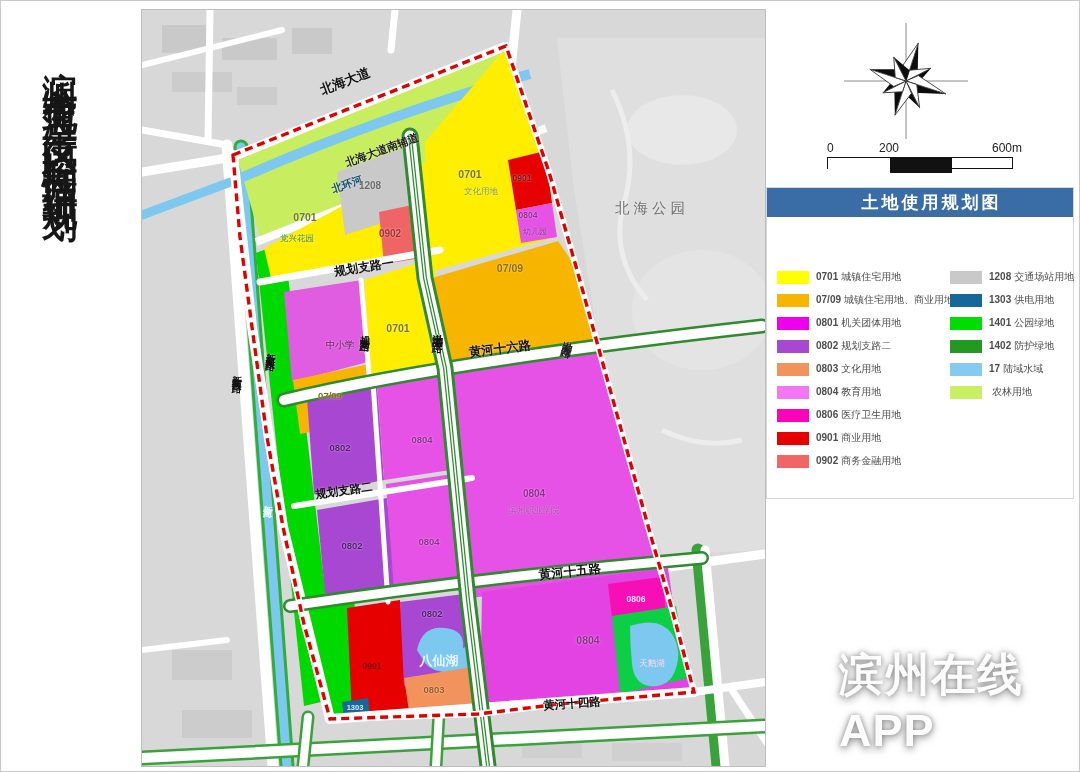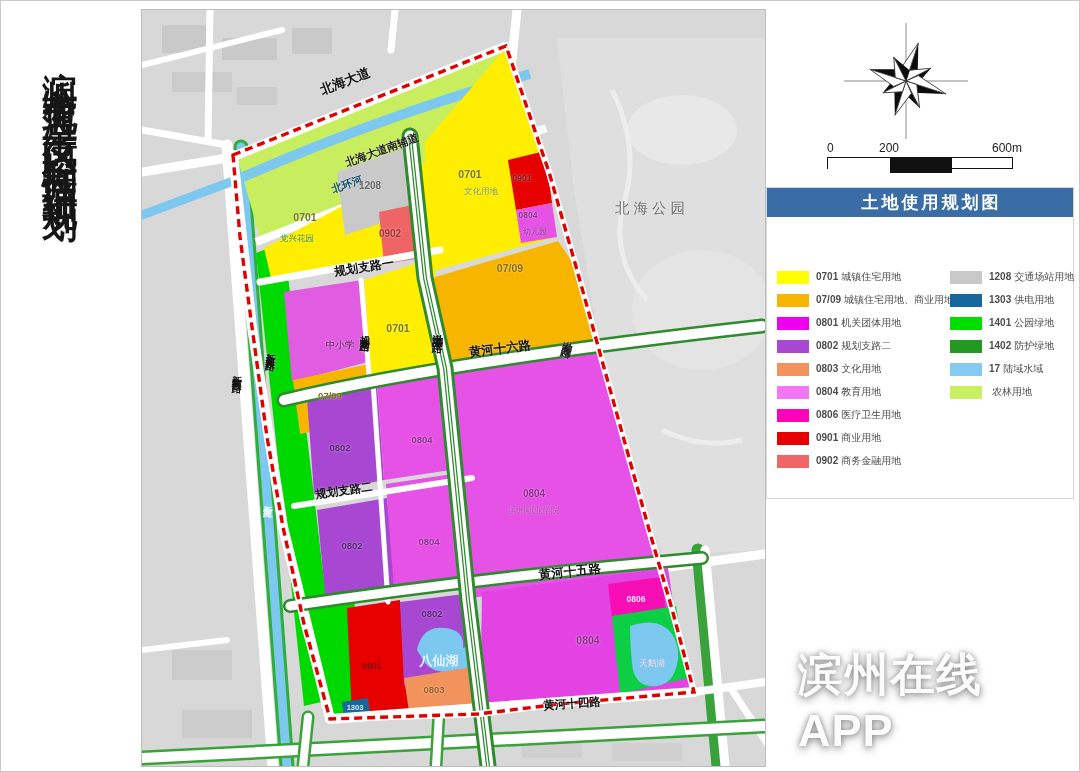--- a/index.html
+++ b/index.html
@@ -28,21 +28,21 @@
   #legend .cap{margin-top:24px;text-align:center;font-size:15px;font-weight:700;color:#20344c;letter-spacing:10px;}
   .lcol{position:absolute;top:82px;}
   #lcol-left{left:10px;} #lcol-right{left:183px;}
   .lrow{height:14px;margin-bottom:9px;display:flex;align-items:center;}
   .swt{display:inline-block;width:32px;height:13px;flex:0 0 32px;}
   .lrow .txt{margin-left:7px;font-size:10px;color:#4d4d4d;white-space:nowrap;}
   .lrow .txt b{font-weight:700;color:#4d4d4d;margin-right:3px;}
   
   #wm{position:absolute;right:6px;bottom:8px;width:275px;height:70px;}
   #wm .t{position:absolute;right:4px;bottom:6px;font-size:45px;font-weight:700;color:rgba(255,255,255,.96);
-         text-shadow:0 0 5px rgba(110,110,110,.65),0 3px 9px rgba(95,95,95,.6);letter-spacing:1px;}
+         text-shadow:0 0 5px rgba(110,110,110,.65),0 3px 9px rgba(95,95,95,.6);letter-spacing:1px;margin-left:41px;}
 </style>
 </head>
 <body>
 
 <div id="page">
 
   <div id="vtitle">滨州市北海一号街区控制性详细规划</div>
 
   <div id="map">
     <svg width="623" height="756" viewBox="0 0 623 756">

